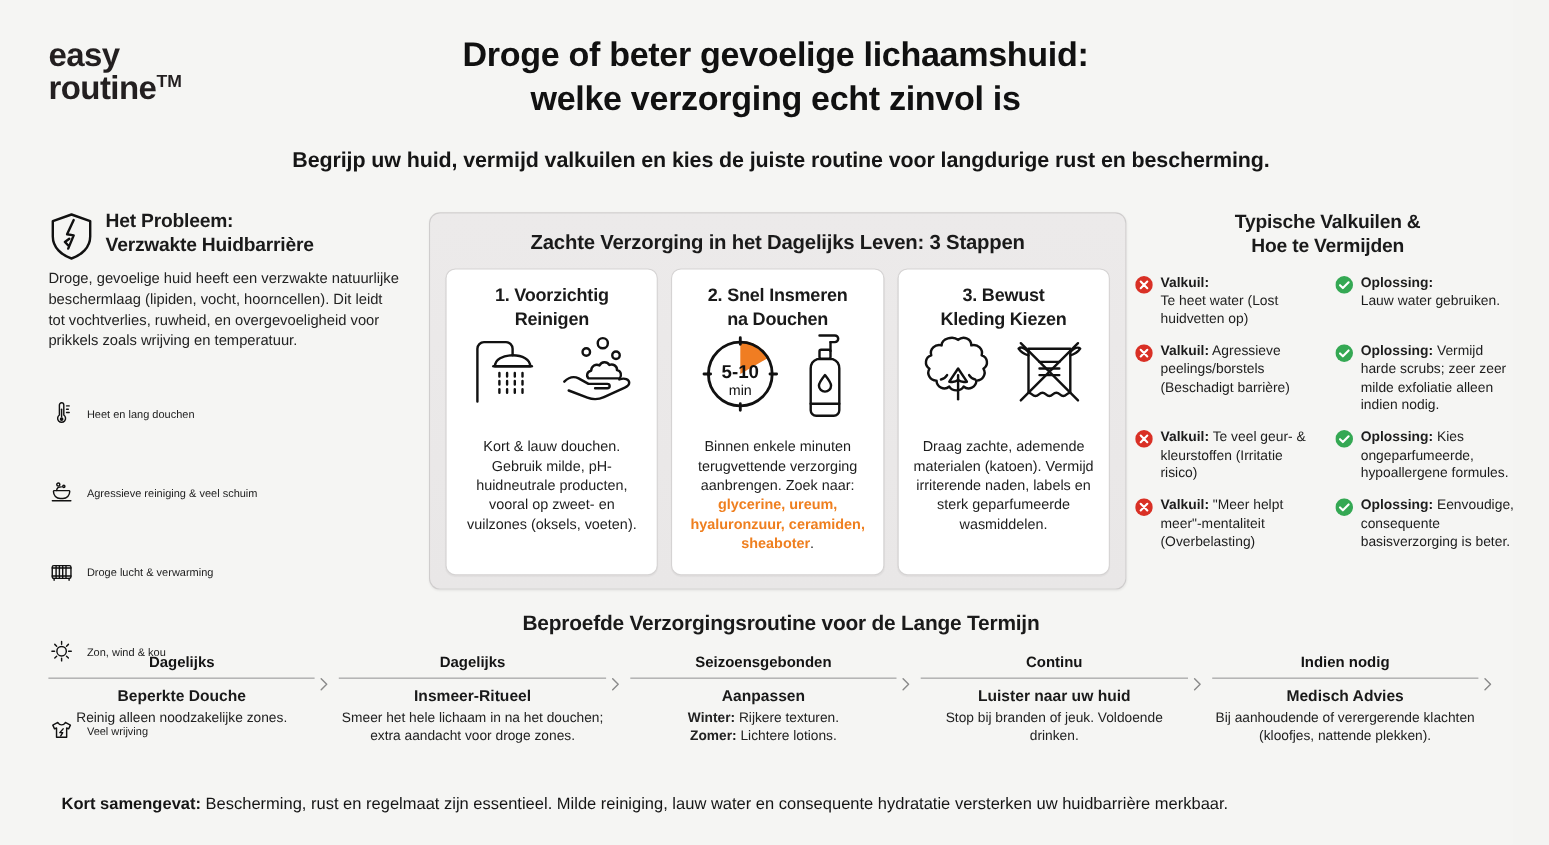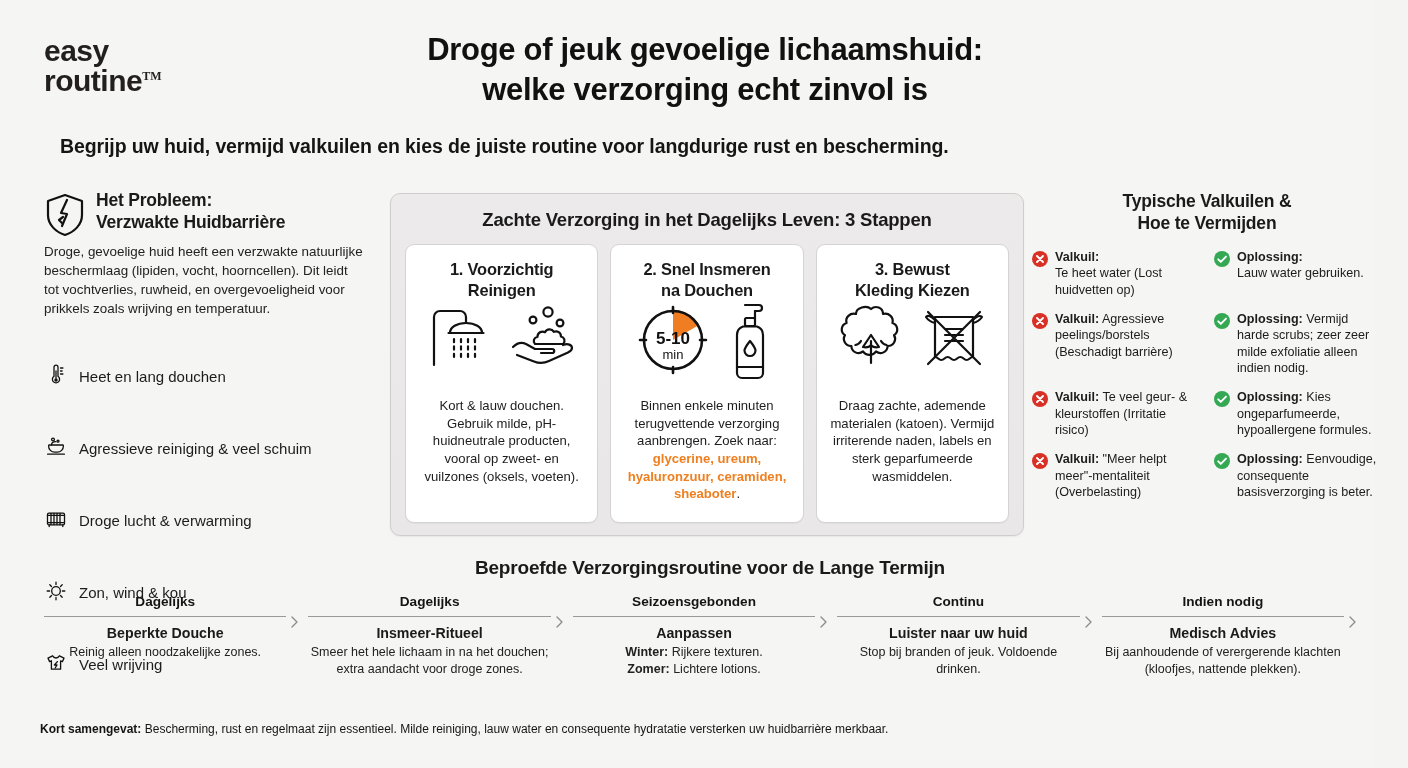--- a/index.html
+++ b/index.html
@@ -16,33 +16,32 @@
     background: #f5f5f3;
   }
 
   
   .logo {
     position: absolute; left: 44px; top: 36px;
     font-weight: 700; font-size: 30px; line-height: 1.0;
     letter-spacing: -0.5px; color: #231f20;
   }
   .logo .tm {
-    font-size: 12px; vertical-align: super; font-weight: 600;
+    font-size: 16px; vertical-align: super; font-weight: 600;
     letter-spacing: 0;
-    font-family: Liberation Serif, serif;
   }
   .title {
     position: absolute; left: 300px; top: 30px; width: 810px;
     text-align: center;
     font-size: 31px; font-weight: 700; line-height: 1.28;
     letter-spacing: -0.3px; color: #111;
   }
   .subtitle {
     position: absolute; left: 60px; top: 135px; width: 1300px;
-    text-align: left; font-size: 19.5px; font-weight: 700;
+    text-align: center; font-size: 19.5px; font-weight: 700;
     color: #151515; letter-spacing: -0.1px;
   }
 
   
   .col-left {
     position: absolute; left: 44px; top: 190px; width: 320px;
   }
   .prob-head {
     display: flex; align-items: flex-start; gap: 10px;
   }
@@ -54,21 +53,21 @@
   .prob-body {
     font-size: 13.4px; line-height: 1.42; color: #222;
   }
   .causes-head {
     margin-top: 19px; font-size: 17.5px; font-weight: 700;
     letter-spacing: -0.2px;
   }
   .cause-list { margin-top: 9px; }
   .cause-row {
     display: flex; align-items: center; gap: 11px;
-    height: 28px; font-size: 15px; color: #1c1c1c; margin-top: 44px;
+    height: 28px; font-size: 10px; color: #1c1c1c; margin-top: 44px;
   }
   .cause-row .ico { flex: 0 0 24px; width: 24px; text-align: center; }
 
   
   .panel {
     position: absolute; left: 390px; top: 193px;
     width: 634px; height: 343px;
     background: linear-gradient(#eceaea, #e9e7e7);
     border: 1px solid #cfcdcd;
     border-radius: 10px;
@@ -134,37 +133,37 @@
   }
   .tl-arrow {
     position: absolute; right: 6px; top: 21px;
     width: 14px; height: 14px;
   }
   .tl-head { font-size: 14.2px; font-weight: 700; margin-bottom: 3px; }
   .tl-desc { font-size: 12.5px; line-height: 1.33; color: #222; }
   .tl-desc b { font-weight: 700; }
 
   .summary {
-    position: absolute; left: 40px; top: 722px; width: 1330px;
-    font-size: 12px; color: #151515;
+    position: absolute; left: 56px; top: 722px; width: 1330px;
+    font-size: 15px; color: #151515;
   }
   .summary b { font-weight: 700; }
 </style>
 </head>
 <body>
 
 <div class="page">
 
   <div class="logo">
     <div>easy</div>
     <div><span>routine</span><span class="tm">TM</span></div>
   </div>
 
   <div class="title">
-    <div>Droge of jeuk gevoelige lichaamshuid:</div>
+    <div>Droge of beter gevoelige lichaamshuid:</div>
     <div>welke verzorging echt zinvol is</div>
   </div>
   <div class="subtitle">Begrijp uw huid, vermijd valkuilen en kies de juiste routine voor langdurige rust en bescherming.</div>
 
   <div class="col-left">
     <div class="prob-head">
       <span class="shield">
         <svg width="42" height="46" viewBox="0 0 42 46" fill="none" stroke="#111" stroke-width="2.2" stroke-linejoin="round" stroke-linecap="round">
           <path d="M21 3 L38 9 V23 C38 33 30 40 21 43 C12 40 4 33 4 23 V9 Z"></path>
           <path d="M23 8 L17 21 L23 22 L18 34"></path>

